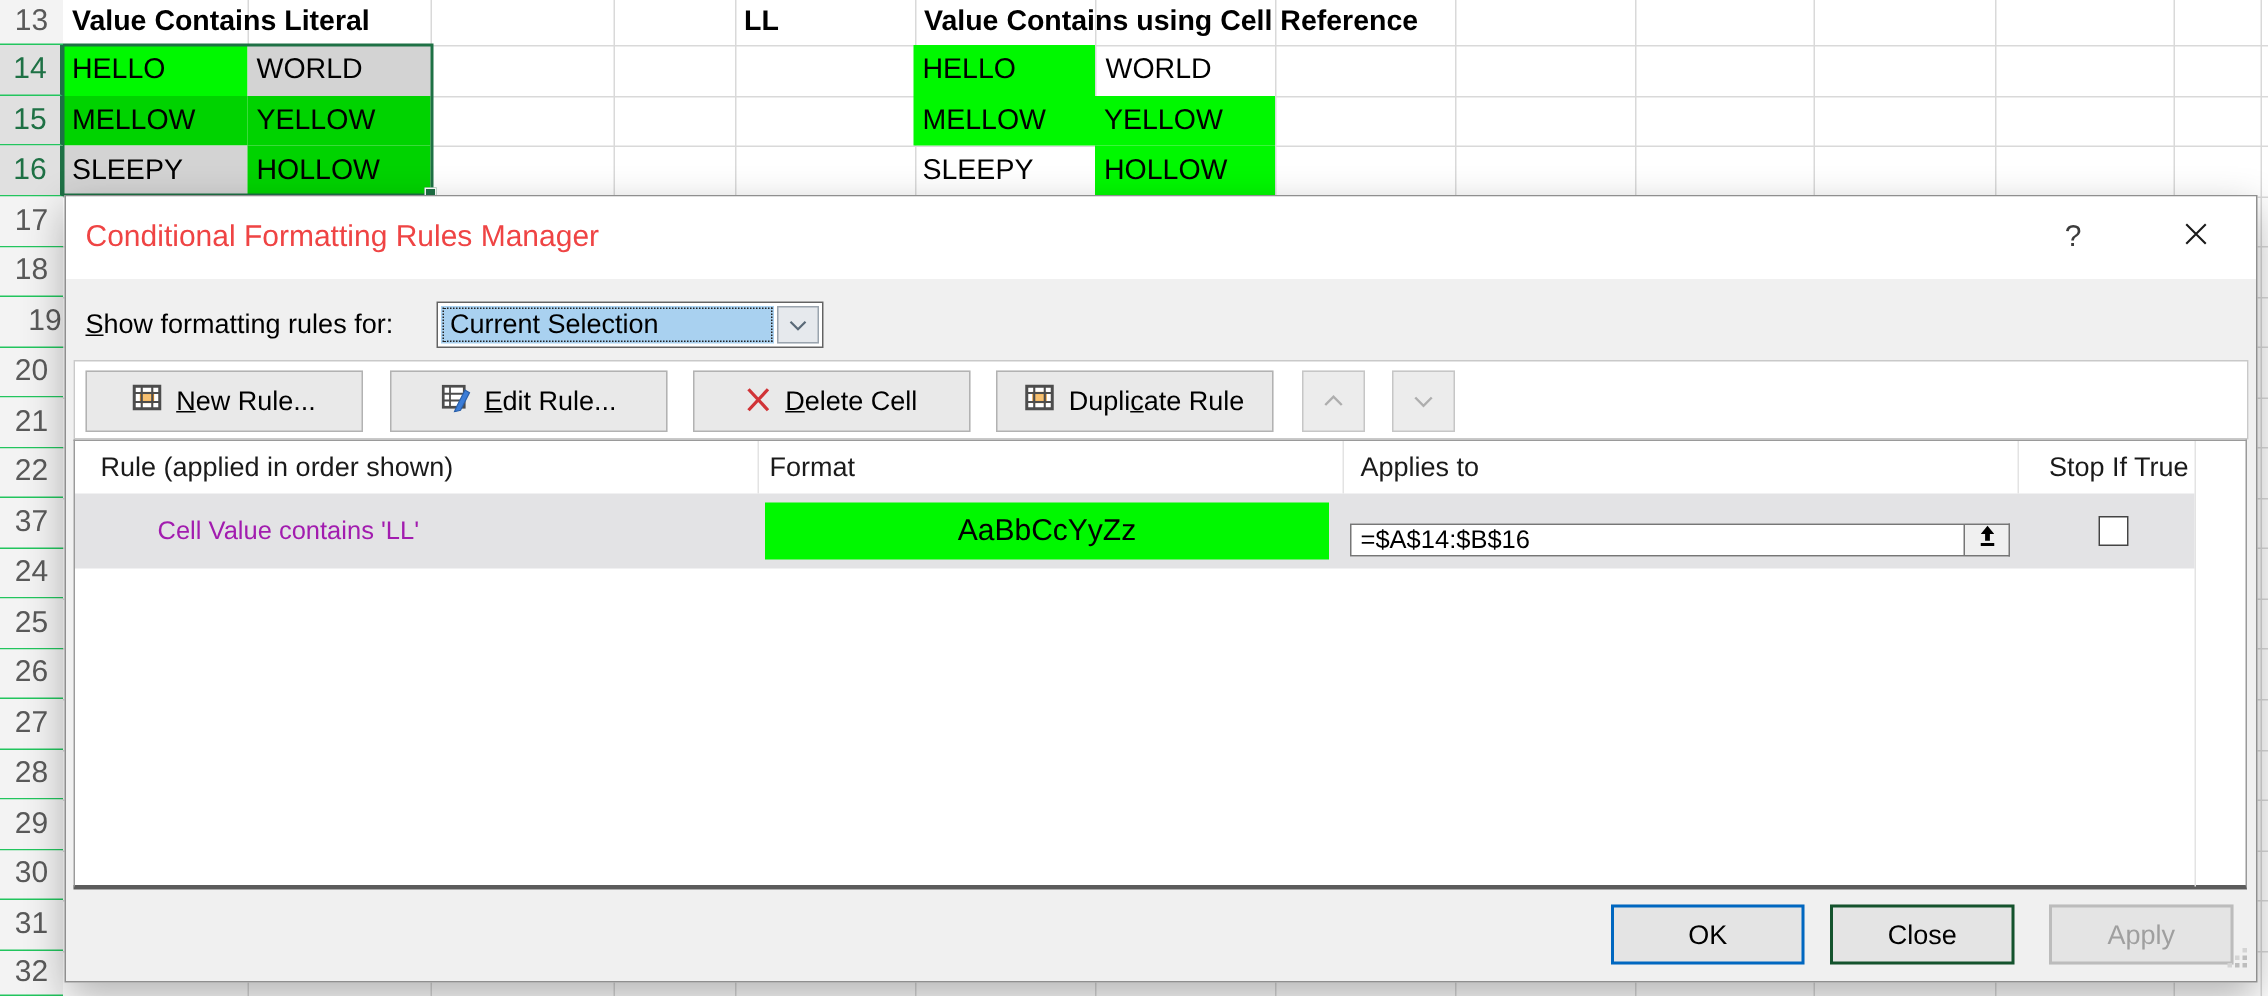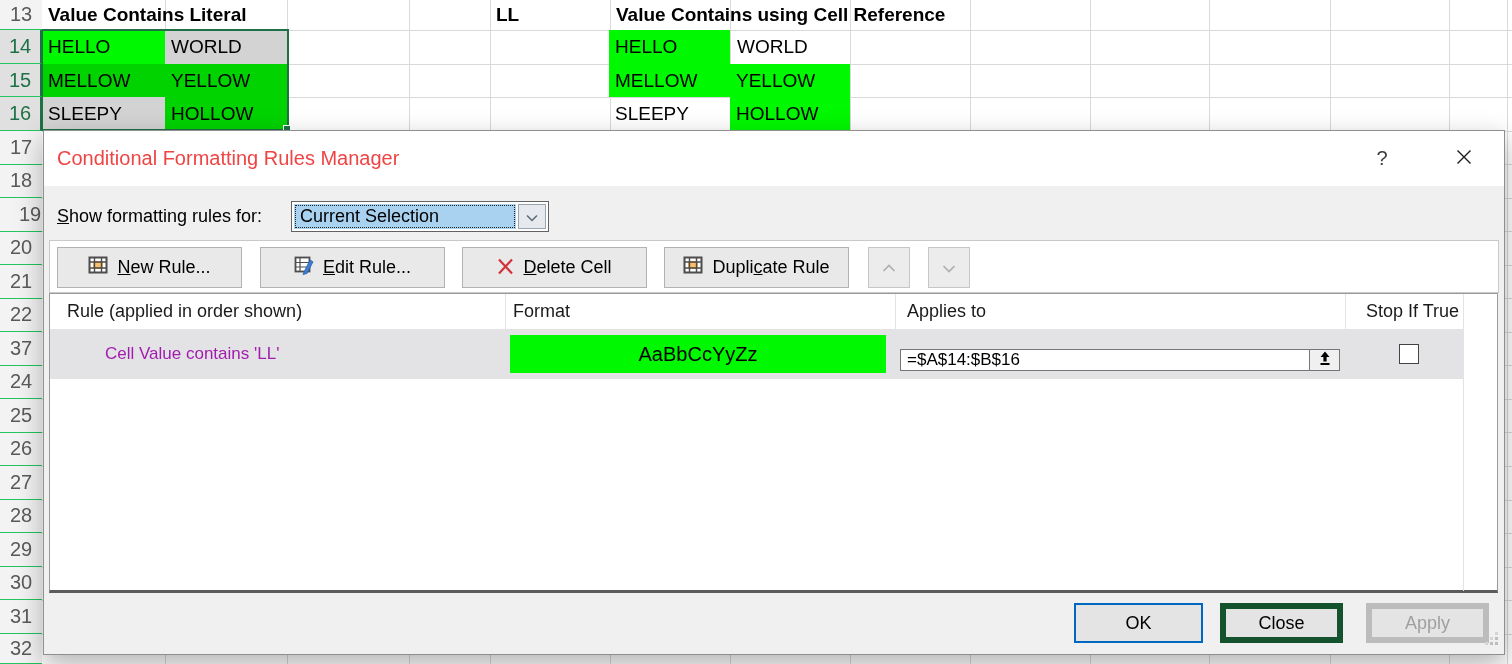--- a/index.html
+++ b/index.html
@@ -67,21 +67,21 @@
           font-size:17px; color:#a21caf; }
   .fmt-preview { position:absolute; left:460px; top:6px; width:376px; height:38px; background:var(--preview-green);
           display:flex; align-items:center; justify-content:center; font-size:20px; color:#000; }
   .applies-group { position:absolute; left:850px; top:8px; width:440px; height:22px; display:flex;margin-top:12px; }
   .applies-input { flex:1 1 auto; border:1px solid #767676; background:#fff; font-size:17px; padding-left:6px;
           font-family:"Liberation Sans", sans-serif; color:#000; }
   .range-btn { width:30px; background:#f0f0f0; border:1px solid #767676; border-left:none;
           display:flex; align-items:center; justify-content:center; }
   .stop-checkbox { position:absolute; left:1349px; top:15px; width:20px; height:20px; background:#fff; border:1px solid #444; }
 
-  .footer-btn { position:absolute; top:472px; height:40px; background:#e4e4e4; border:6px solid #14532d;
+  .footer-btn { position:absolute; top:472px; height:40px; background:#e4e4e4; border:2px solid #14532d;
           display:flex; align-items:center; justify-content:center; font-size:18px; color:#000; }
   .ok-btn { left:1030px; width:129px; border:2px solid var(--ok-border); }
   .close2-btn { left:1176px; width:123px; }
   .apply-btn { left:1322px; width:123px; color:#9f9f9f; border-color:#bcbcbc; }
 
   .grip { position:absolute; left:1440px; top:500px; width:16px; height:16px; }
   .grip i { position:absolute; left:11px; top:11px; width:3px; height:3px; background:#bdbdbd;
           box-shadow:-5px 0 #bdbdbd, -10px 0 #d4d4d4, 0 -5px #bdbdbd, -5px -5px #d4d4d4, 0 -10px #d4d4d4; }
 </style>
 </head>

